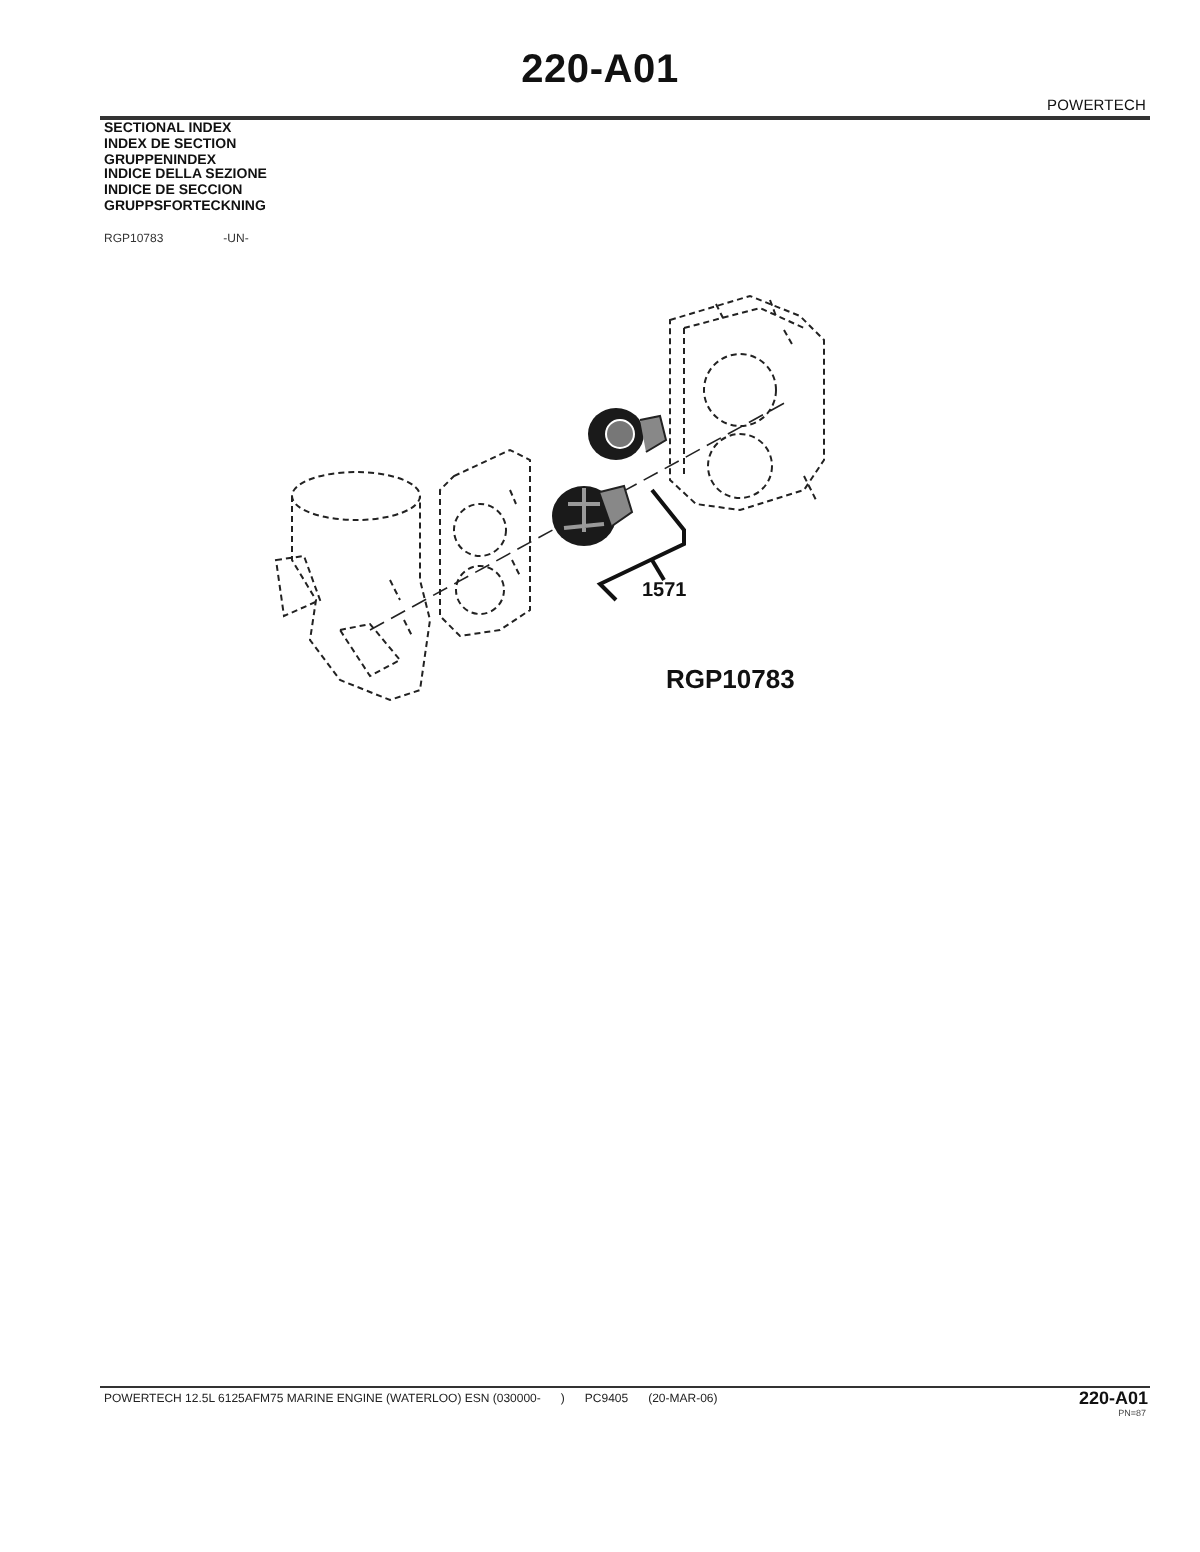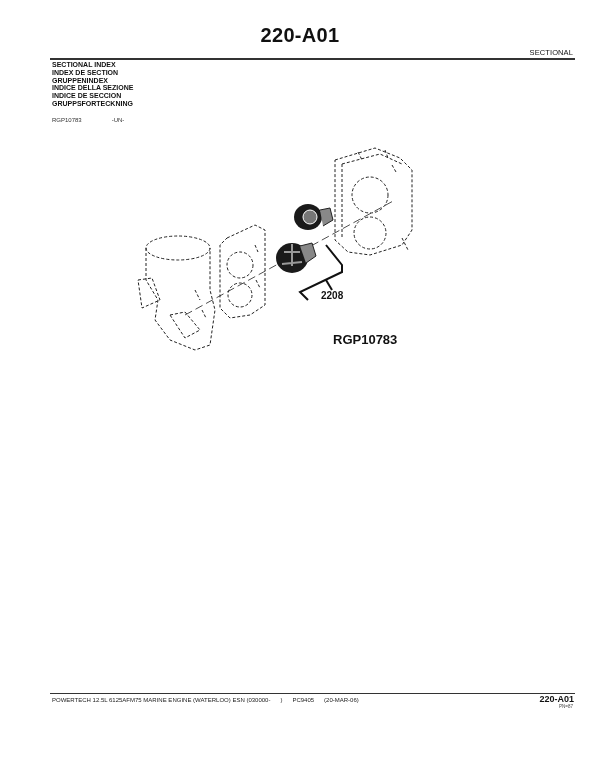--- a/index.html
+++ b/index.html
@@ -18,21 +18,21 @@
   .footer-rule { position: absolute; left: 50px; width: 525px; top: 693px; height: 1px; background: #333; }
   .footer-text { position: absolute; left: 52px; top: 697px; font-size: 6px; color: #222; white-space: nowrap; }
   .footer-text span { margin-right: 10px; }
   .footer-page { position: absolute; right: 26px; top: 694px; font-size: 9px; font-weight: bold; text-align: right; }
   .footer-sub { position: absolute; right: 27px; top: 704px; font-size: 4.5px; color: #444; }
 </style>
 </head>
 <body>
 
 <div class="page-number-top">220-A01</div>
-<div class="section-title">SECTIONAL</div>
+<div class="section-title">POWERTECH</div>
 <div class="header-rule"></div>
 
 <div class="index-titles">
   <div>SECTIONAL INDEX</div>
   <div>INDEX DE SECTION</div>
   <div>GRUPPENINDEX</div>
   <div>INDICE DELLA SEZIONE</div>
   <div>INDICE DE SECCION</div>
   <div>GRUPPSFORTECKNING</div>
 </div>
@@ -82,21 +82,21 @@
   <g>
     <ellipse cx="162" cy="118" rx="16" ry="15" fill="#1a1a1a"></ellipse>
     <path d="M154,112 L170,112 M162,104 L162,126 M152,124 L172,122" stroke="#999" stroke-width="2"></path>
     <path d="M170,106 L182,103 L186,116 L176,123" fill="#888" stroke="#222" stroke-width="1"></path>
   </g>
 
   <path d="M196,105 L212,125 L212,132 L170,152 L178,160" fill="none" stroke="#111" stroke-width="2"></path>
   <line x1="196" y1="140" x2="202" y2="150" stroke="#111" stroke-width="2"></line>
 </svg>
 
-<div class="callout-label">2208</div>
+<div class="callout-label">1571</div>
 <div class="diagram-ref">RGP10783</div>
 
 <div class="footer-rule"></div>
 <div class="footer-text">
   <span>POWERTECH 12.5L 6125AFM75 MARINE ENGINE (WATERLOO) ESN (030000-</span><span>)</span><span>PC9405</span><span>(20-MAR-06)</span>
 </div>
 <div class="footer-page">220-A01</div>
 <div class="footer-sub">PN=87</div>
 
 </body></html>

